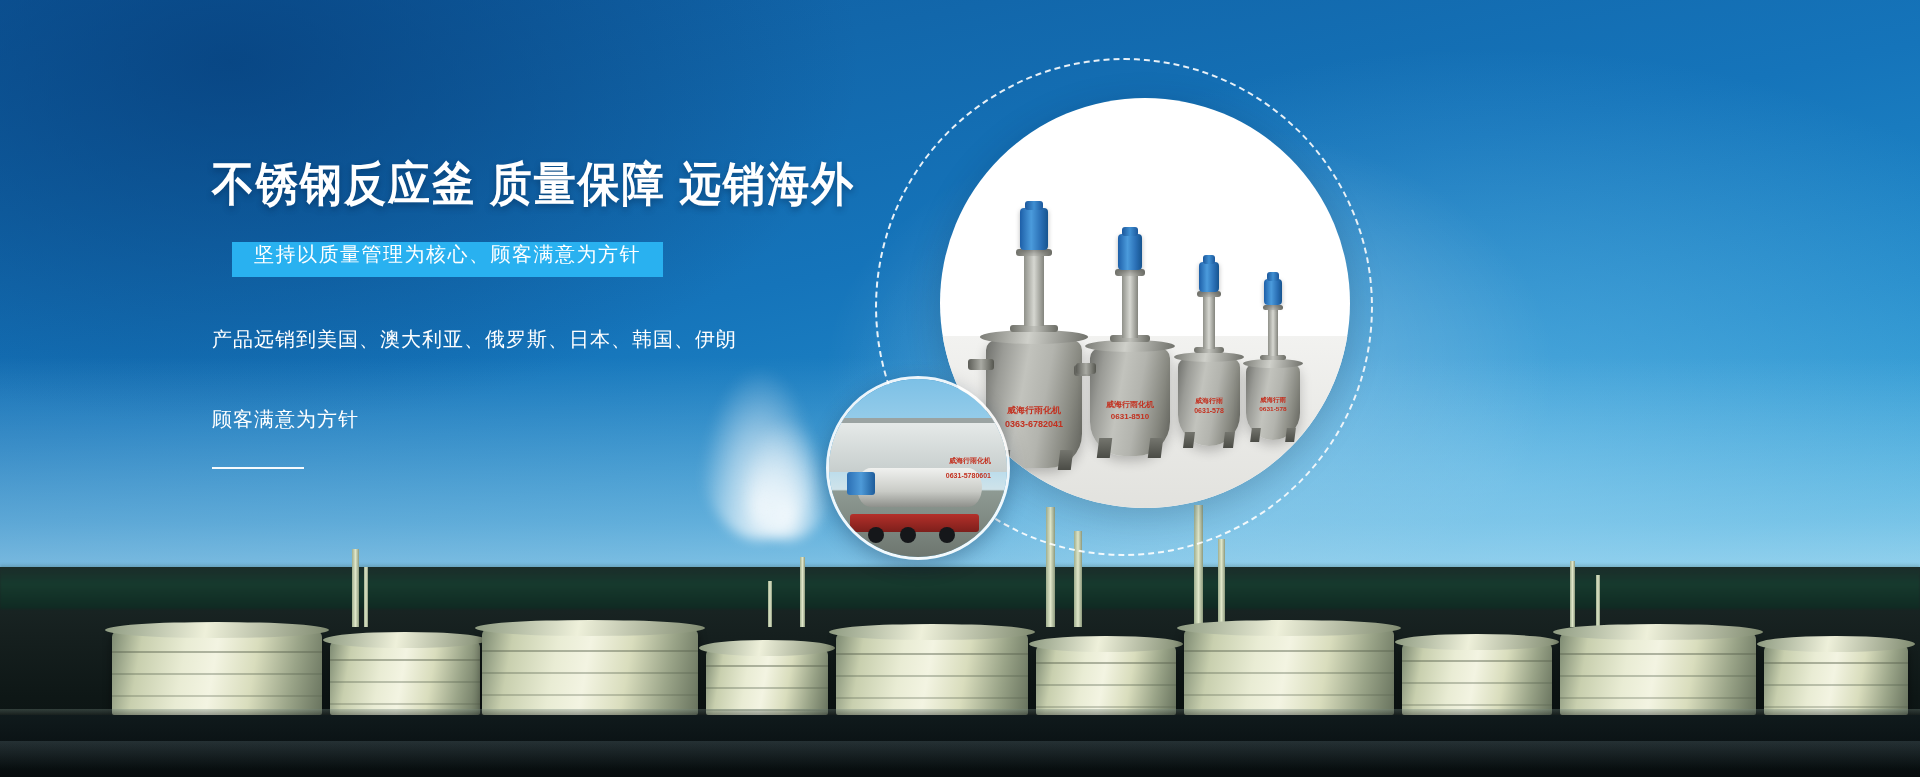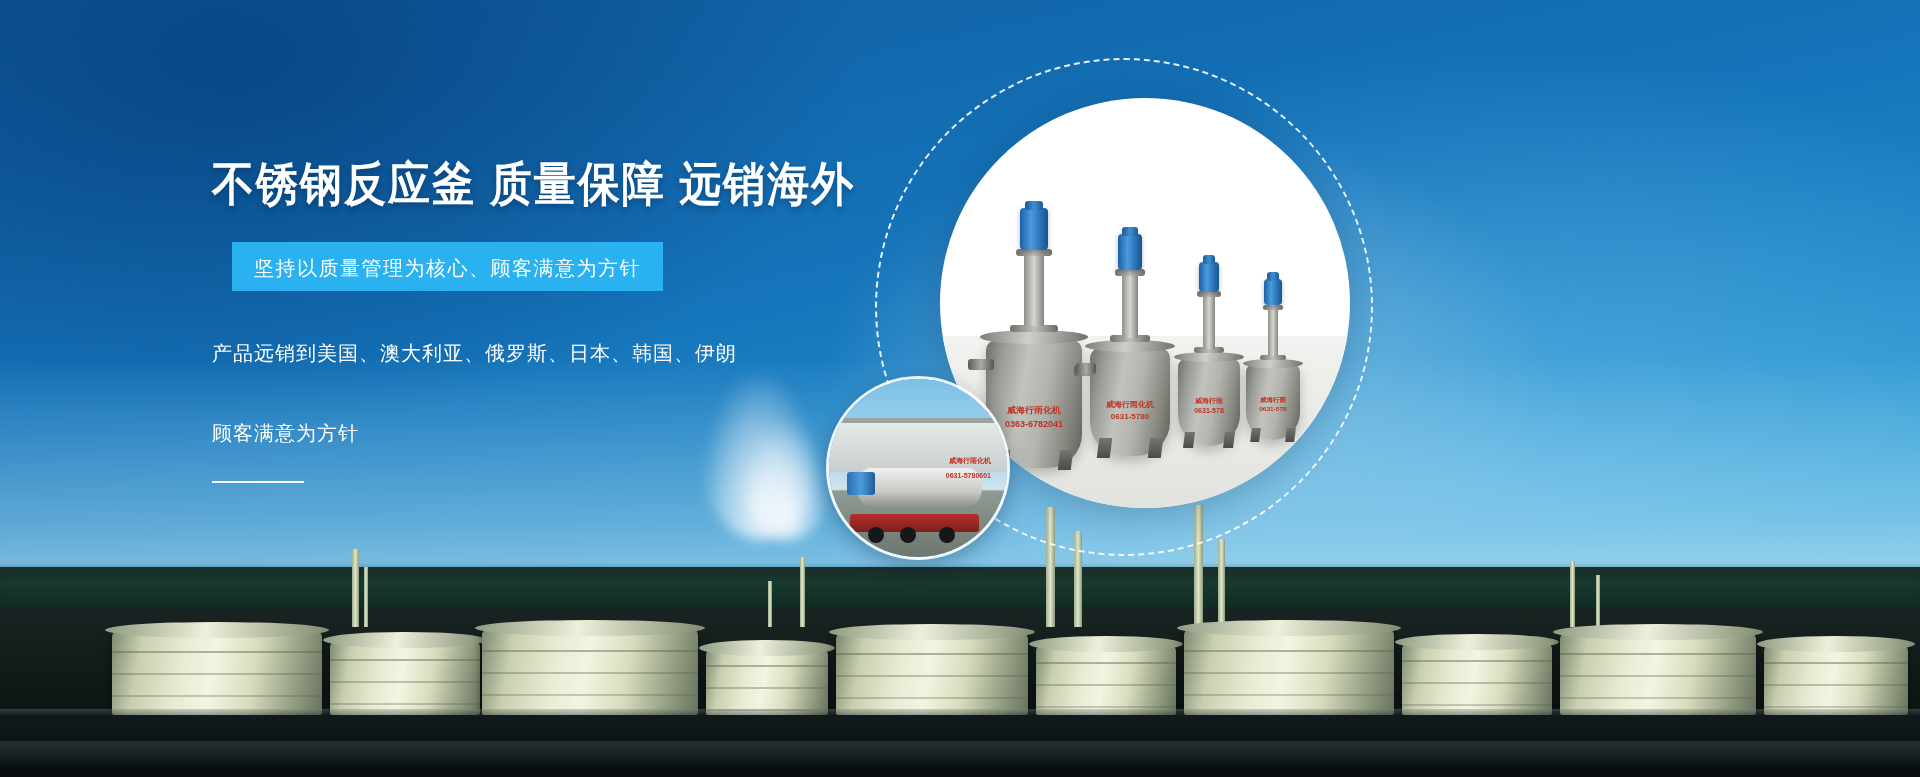--- a/index.html
+++ b/index.html
@@ -45,21 +45,21 @@
     background:radial-gradient(ellipse at 50% 80%,rgba(255,255,255,.85) 0%,rgba(255,255,255,.45) 38%,rgba(255,255,255,0) 72%);
     filter:blur(6px);}
 
   
   .copy{position:absolute;left:212px;top:160px;width:620px;}
   .headline{font-size:42px;line-height:1.05;font-weight:bold;color:#ffffff;
     letter-spacing:2px;margin:0 0 22px 0;white-space:nowrap;
     text-shadow:0 2px 6px rgba(0,40,80,.45);
     transform:scaleY(1.12);transform-origin:left top;}
   .subbar{display:inline-block;background:#29b1f0;color:#ffffff;
-    font-size:20px;line-height:1;padding:16px 22px 13px 22px;margin:16px 0 0 20px;
+    font-size:20px;line-height:1;padding:2px 22px 13px 22px;margin:16px 0 0 20px;
     letter-spacing:1.5px;white-space:nowrap;}
   .para{margin:30px 0 0 0;color:#ffffff;font-size:20px;line-height:1.75;letter-spacing:1px;}
   .para div{white-space:nowrap;margin-top:45px;}
   .rule{width:92px;height:2px;background:#ffffff;margin-top:30px;opacity:.95;}
 
   
   .dashring{position:absolute;left:875px;top:58px;width:494px;height:494px;border-radius:50%;
     border:2px dashed rgba(255,255,255,.9);}
   .photo-circle{position:absolute;left:940px;top:98px;width:410px;height:410px;border-radius:50%;
     background:#ffffff;overflow:hidden;box-shadow:0 8px 34px rgba(0,30,60,.22);}
@@ -180,21 +180,21 @@
       <div class="r-body" style="width:80px;height:108px;"></div>
       <div class="r-lid" style="bottom:104px;height:12px;"></div>
       <div class="r-flange" style="left:20px;width:40px;bottom:114px;"></div>
       <div class="r-col" style="left:32px;width:16px;bottom:118px;height:64px;"></div>
       <div class="r-flange" style="left:25px;width:30px;bottom:180px;"></div>
       <div class="r-motor" style="left:28px;width:24px;bottom:186px;height:36px;"></div>
       <div class="r-nozzle" style="left:-14px;bottom:82px;width:20px;"></div>
       <div class="r-foot" style="left:8px;"></div>
       <div class="r-foot" style="right:8px;"></div>
       <div class="r-label" style="left:4px;width:72px;bottom:46px;font-size:8px;">威海行雨化机</div>
-      <div class="r-label" style="left:4px;width:72px;bottom:34px;font-size:8px;">0631-5780</div>
+      <div class="r-label" style="left:4px;width:72px;bottom:34px;font-size:8px;">0631-8510</div>
     </div>
 
     <div class="reactor" style="left:238px;bottom:62px;width:62px;height:196px;">
       <div class="r-body" style="width:62px;height:88px;"></div>
       <div class="r-lid" style="bottom:84px;height:10px;"></div>
       <div class="r-flange" style="left:16px;width:30px;bottom:93px;height:6px;"></div>
       <div class="r-col" style="left:25px;width:12px;bottom:97px;height:54px;"></div>
       <div class="r-flange" style="left:19px;width:24px;bottom:149px;height:6px;"></div>
       <div class="r-motor" style="left:21px;width:20px;bottom:154px;height:30px;"></div>
       <div class="r-foot" style="left:6px;height:16px;width:10px;"></div>

